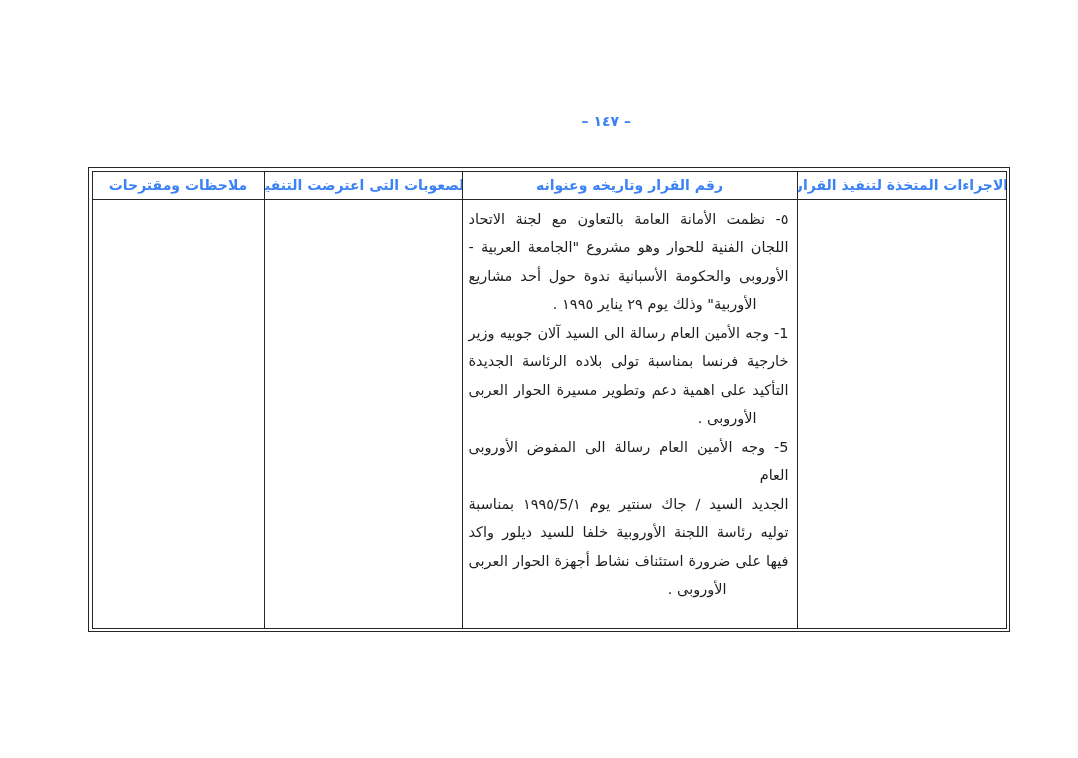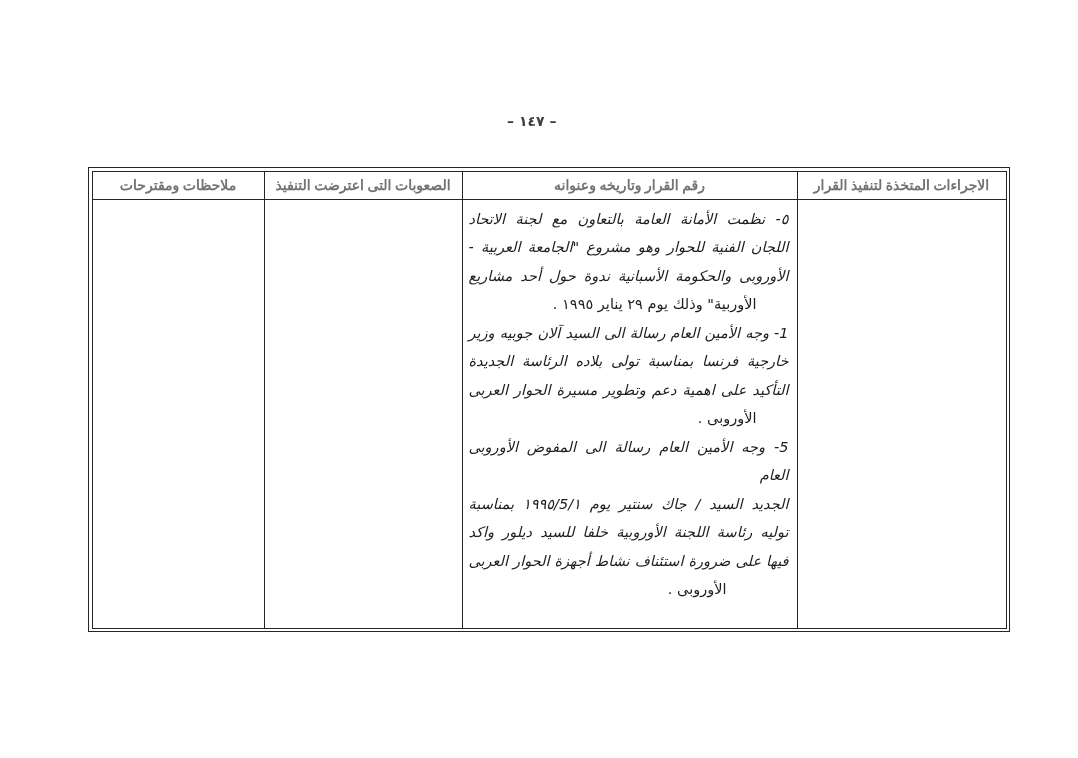--- a/index.html
+++ b/index.html
@@ -13,26 +13,26 @@
     background: #ffffff;
     overflow: hidden;
     font-family: "DejaVu Sans", sans-serif;
     color: #1b1b1b;
   }
   .page-number {
     position: absolute;
     top: 113px;
     left: 507px;
     width: 124px;
-    text-align: left;
+    text-align: right;
     direction: rtl;
     font-size: 14px;
     font-weight: 700;
     letter-spacing: 2px;
-    color: #404040;
+    color: #3b82f6;
   }
   
   .tbl-outer {
     position: absolute;
     left: 88px;
     top: 167px;
     width: 922px;
     height: 465px;
     border: 1.5px solid #262626;
     box-sizing: border-box;
@@ -54,40 +54,38 @@
   .hcell {
     border-bottom: 1.5px solid #262626;
     display: flex;
     align-items: center;
     justify-content: center;
     direction: rtl;
     font-size: 14px;
     font-weight: 700;
     white-space: nowrap;
     overflow: hidden;
-    color: #737373;
-    font-family: Liberation Serif, serif;
+    color: #3b82f6;
   }
   .bcell {
     overflow: hidden;
   }
   .vline {
     border-left: 1.5px solid #262626;
   }
   .proc {
     direction: rtl;
     padding: 5px 8px 0 6px;
     font-size: 14.5px;
     line-height: 28.5px;
     color: #1e1e1e;
   }
   .ln {
     text-align: justify;
     text-align-last: justify;
-    font-style: italic;
   }
   .ln-end {
     text-align: right;
     padding-right: 32px;
   }
   .ln-end-lg {
     text-align: right;
     padding-right: 62px;
   }
 </style>

